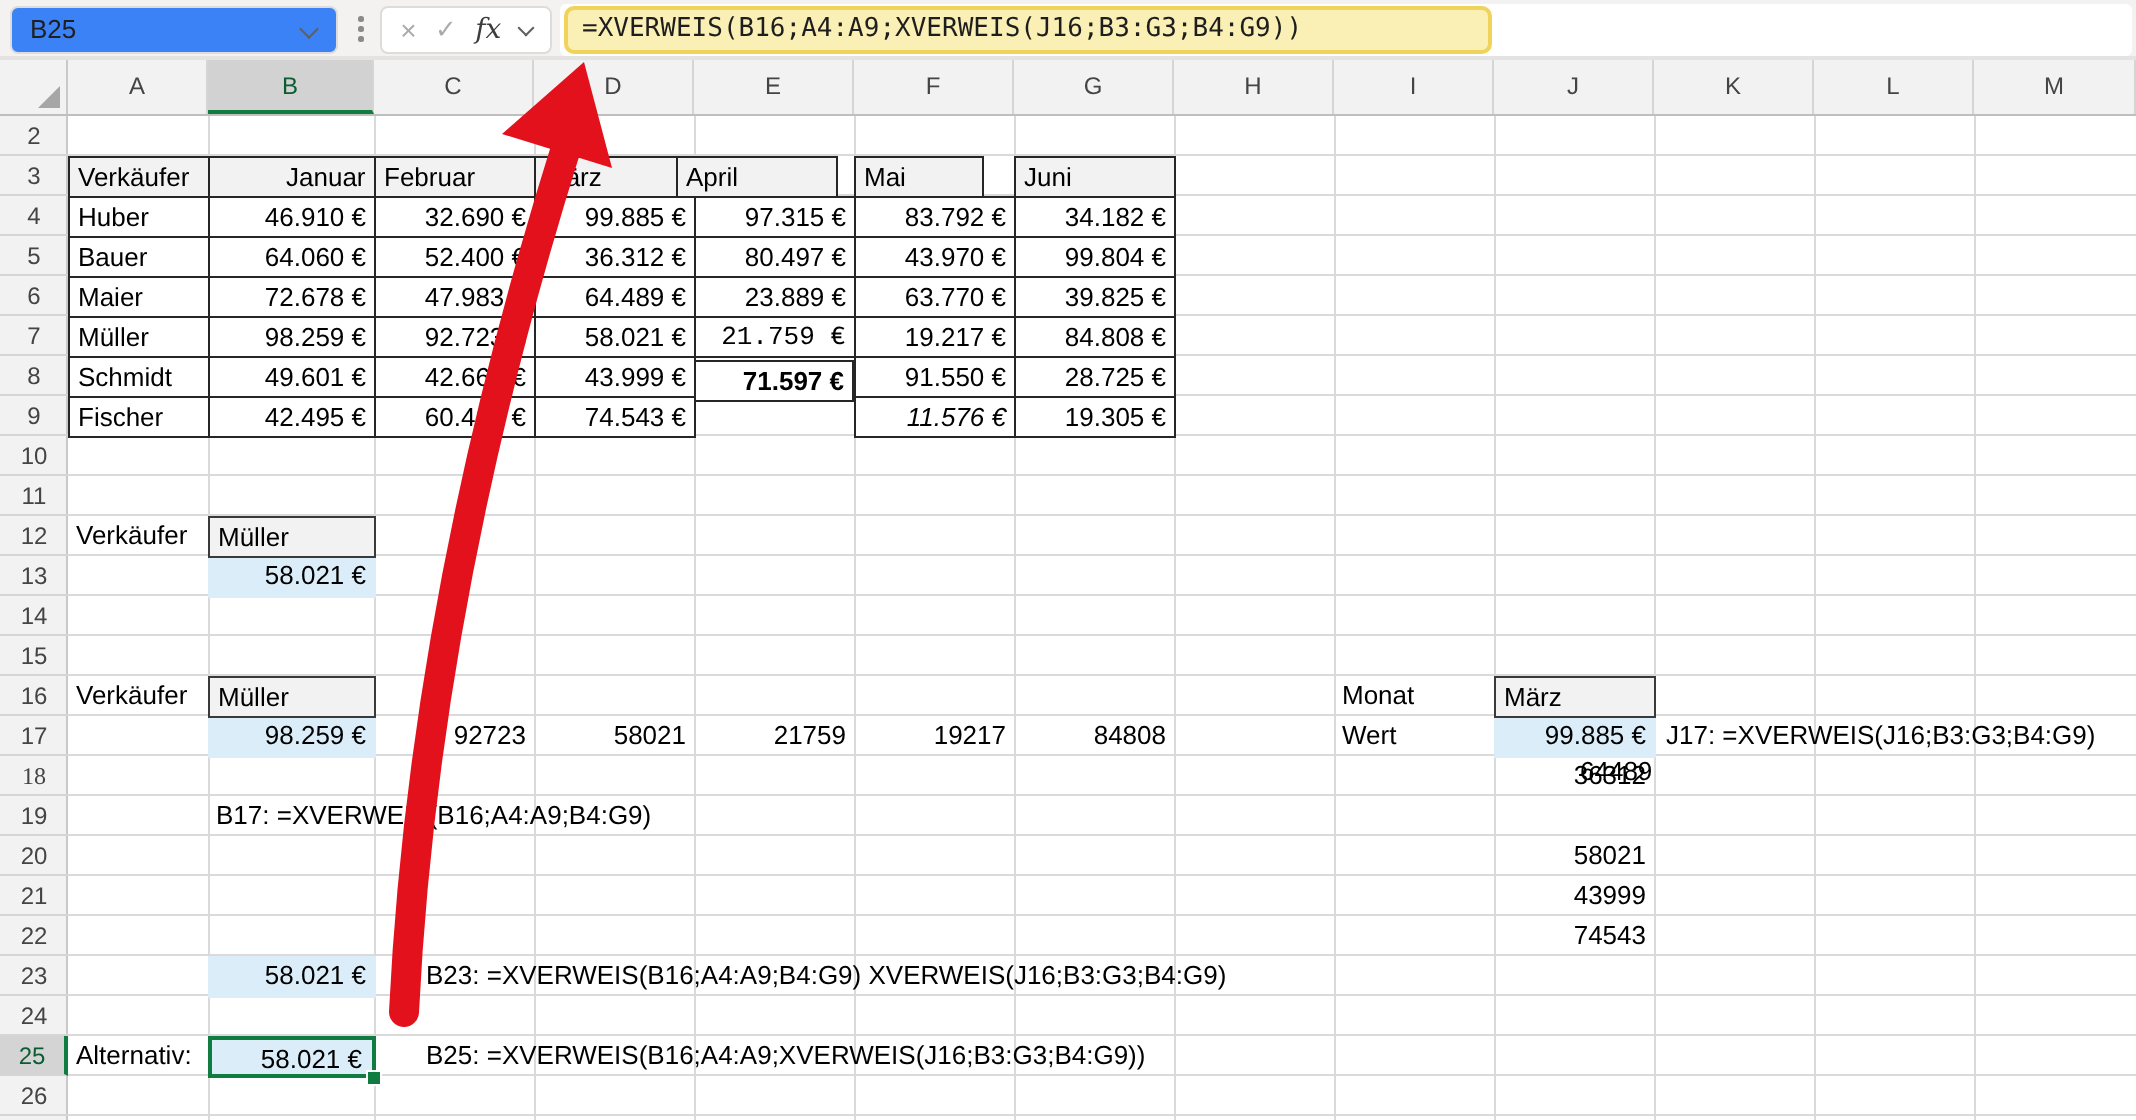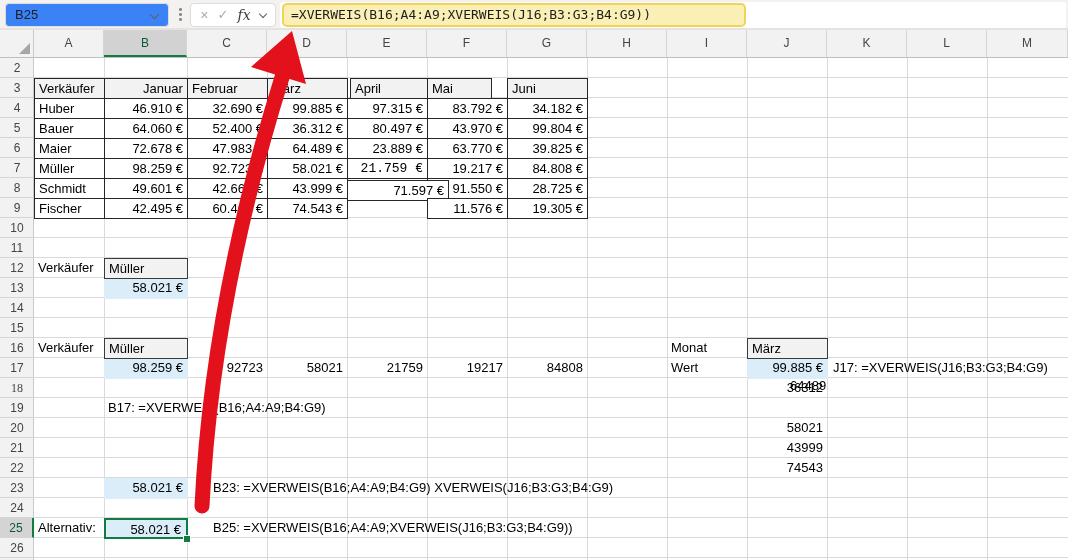--- a/index.html
+++ b/index.html
@@ -153,21 +153,21 @@
     <div class="vline" style="left: 587px;"></div>
     <div class="vline" style="left: 667px;"></div>
     <div class="vline" style="left: 747px;"></div>
     <div class="vline" style="left: 827px;"></div>
     <div class="vline" style="left: 907px;"></div>
     <div class="vline" style="left: 987px;"></div>
     <div class="cell tcell thead" style="left: 34px; top: 78px; width: 71px;">Verkäufer</div>
     <div class="cell tcell thead" style="left: 104px; top: 78px; width: 84px; padding-left: 38px;">Januar</div>
     <div class="cell tcell thead" style="left: 187px; top: 78px; width: 81px;">Februar</div>
     <div class="cell tcell thead" style="left: 267px; top: 78px; width: 81px;">März</div>
-    <div class="cell tcell thead" style="left: 350px; top: 78px; width: 81px;">April</div>
+    <div class="cell tcell thead" style="left: 338px; top: 78px; width: 81px;">April</div>
     <div class="cell tcell thead" style="left: 427px; top: 78px; width: 65px;">Mai</div>
     <div class="cell tcell thead" style="left: 507px; top: 78px; width: 81px;">Juni</div>
     <div class="cell tcell" style="left: 34px; top: 98px; width: 71px;">Huber</div>
     <div class="cell tcell tval" style="left: 104px; top: 98px; width: 84px;">46.910 €</div>
     <div class="cell tcell tval" style="left: 187px; top: 98px; width: 81px;">32.690 €</div>
     <div class="cell tcell tval" style="left: 267px; top: 98px; width: 81px;">99.885 €</div>
     <div class="cell tcell tval" style="left: 347px; top: 98px; width: 81px;">97.315 €</div>
     <div class="cell tcell tval" style="left: 427px; top: 98px; width: 81px;">83.792 €</div>
     <div class="cell tcell tval" style="left: 507px; top: 98px; width: 81px;">34.182 €</div>
     <div class="cell tcell" style="left: 34px; top: 118px; width: 71px;">Bauer</div>
@@ -195,22 +195,22 @@
     <div class="cell tcell tval" style="left: 104px; top: 178px; width: 84px;">49.601 €</div>
     <div class="cell tcell tval" style="left: 187px; top: 178px; width: 81px;">42.663 €</div>
     <div class="cell tcell tval" style="left: 267px; top: 178px; width: 81px;">43.999 €</div>
     <div class="cell tcell tval" style="left: 347px; top: 178px; width: 81px;">63.791 €</div>
     <div class="cell tcell tval" style="left: 427px; top: 178px; width: 81px;">91.550 €</div>
     <div class="cell tcell tval" style="left: 507px; top: 178px; width: 81px;">28.725 €</div>
     <div class="cell tcell" style="left: 34px; top: 198px; width: 71px;">Fischer</div>
     <div class="cell tcell tval" style="left: 104px; top: 198px; width: 84px;">42.495 €</div>
     <div class="cell tcell tval" style="left: 187px; top: 198px; width: 81px;">60.467 €</div>
     <div class="cell tcell tval" style="left: 267px; top: 198px; width: 81px;">74.543 €</div>
-    <div class="cell tcell tval" style="left: 347px; top: 180px; width: 102px;">71.597 €</div>
-    <div class="cell tcell tval" style="left: 427px; top: 198px; width: 81px;">11.576 €</div>
+    <div class="cell tcell tval" style="left: 347px; top: 180px; width: 80px; font-weight: bold;">71.597 €</div>
+    <div class="cell tcell tval" style="left: 427px; top: 198px; width: 81px; font-style: italic;">11.576 €</div>
     <div class="cell tcell tval" style="left: 507px; top: 198px; width: 81px;">19.305 €</div>
     <div class="cell label" style="left: 34px; top: 258px;">Verkäufer</div>
     <div class="cell input" style="left: 104px; top: 258px; width: 84px;">Müller</div>
     <div class="cell result" style="left: 104px; top: 278px; width: 84px;">58.021 €</div>
     <div class="cell label" style="left: 34px; top: 338px;">Verkäufer</div>
     <div class="cell input" style="left: 104px; top: 338px; width: 84px;">Müller</div>
     <div class="cell result" style="left: 104px; top: 358px; width: 84px;">98.259 €</div>
     <div class="cell num" style="left: 187px; top: 358px; width: 81px;">92723</div>
     <div class="cell num" style="left: 267px; top: 358px; width: 81px;">58021</div>
     <div class="cell num" style="left: 347px; top: 358px; width: 81px;">21759</div>

